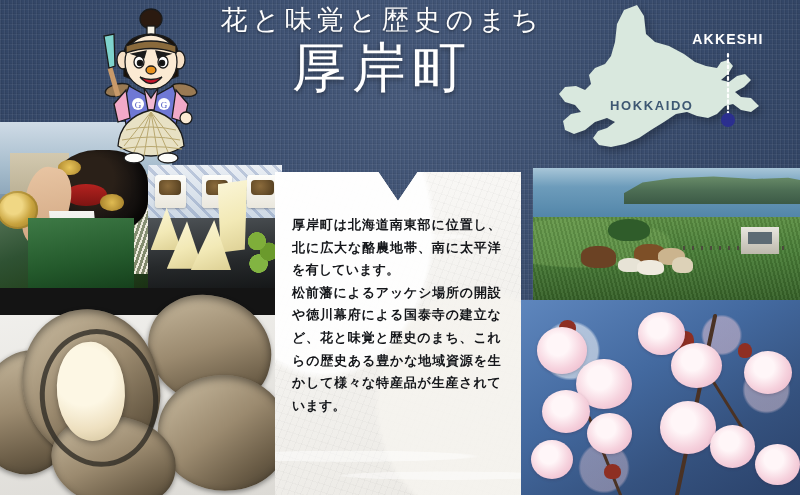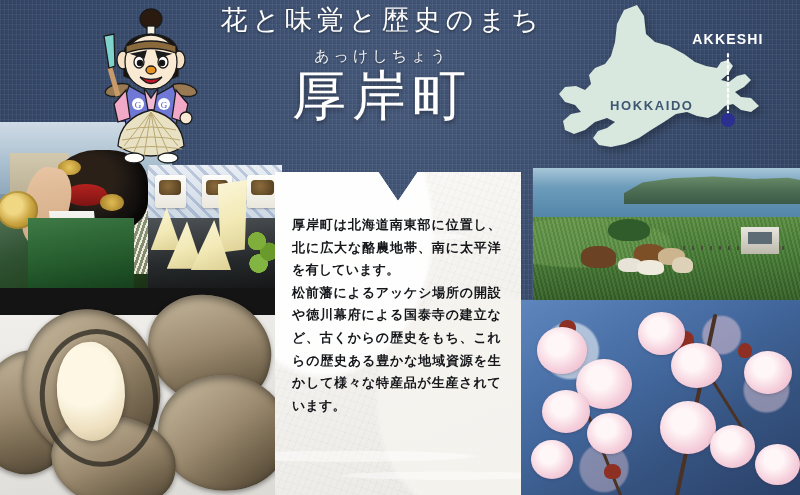--- a/index.html
+++ b/index.html
@@ -405,25 +405,24 @@
         </g>
 
         <ellipse cx="38" cy="152" rx="10" ry="5" fill="#fdfdfa"></ellipse>
         <ellipse cx="72" cy="152" rx="10" ry="5" fill="#fdfdfa"></ellipse>
       </g>
     </svg>
   </div>
 
   <div id="heading">
     <div class="tagline">花と味覚と歴史のまち</div>
-    <div class="furigana">あっけしちょう</div>
     <div class="town-name">厚岸町</div>
   </div>
 
   <div id="panel">
     <div class="fiber"></div>
     <div id="panel-text">
       <p>厚岸町は北海道南東部に位置し、北に広大な酪農地帯、南に太平洋を有しています。</p>
-      <p>松前藩によるアッケシ場所の開設や徳川幕府による国泰寺の建立など、古くからの歴史をもち、これらの歴史ある豊かな地域資源を生かして様々な特産品が生産されています。</p>
+      <p>松前藩によるアッケシ場所の開設や徳川幕府による国泰寺の建立など、花と味覚と歴史のまち、これらの歴史ある豊かな地域資源を生かして様々な特産品が生産されています。</p>
     </div>
   </div>
 
 </div>
 
 </body></html>

